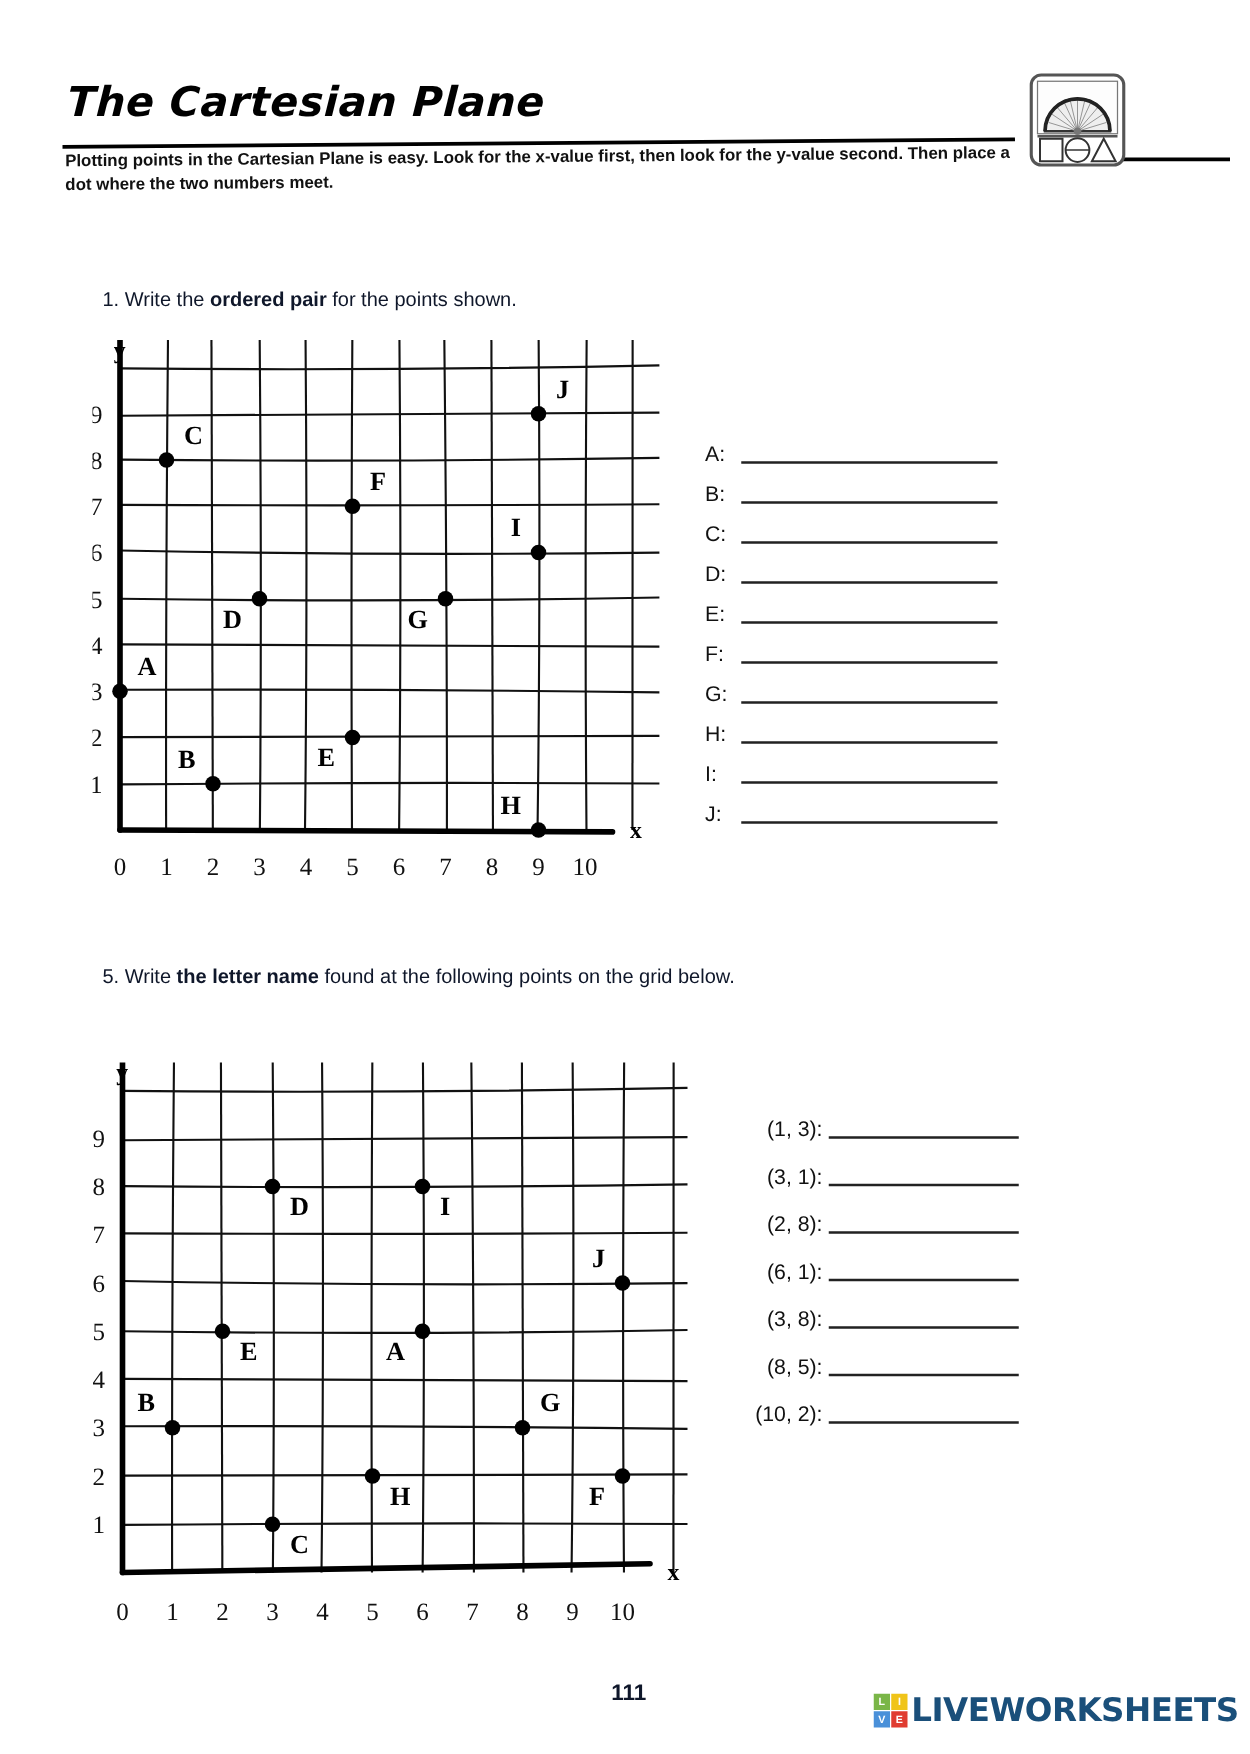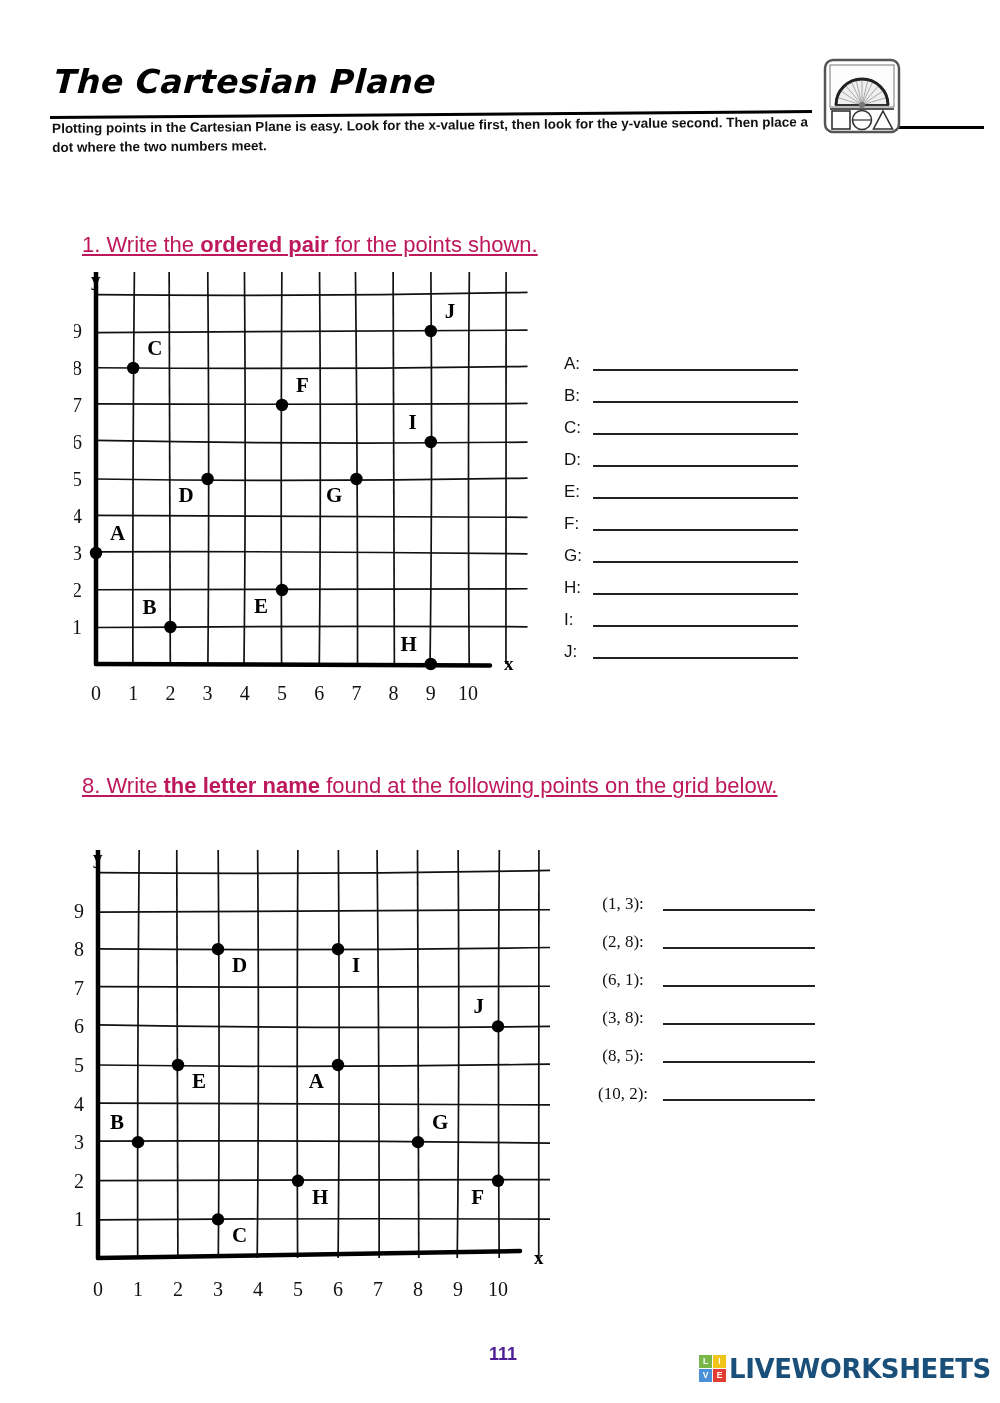--- a/index.html
+++ b/index.html
@@ -73,24 +73,23 @@
     position: absolute;
     left: 822px;
     top: 58px;
     width: 80px;
     height: 78px;
   }
 
   
   .question-prompt {
     position: absolute;
-    font-size: 22px;
-    color: #be185d;
+    font-size: 16px;
+    color: #0f172a;
     white-space: nowrap;
-    text-decoration: underline;
   }
   .question-prompt b { font-weight: bold; }
   #q1-prompt { left: 82px; top: 232px; }
   #q2-prompt { left: 82px; top: 773px; }
 
   
   .graph { position: absolute; }
   .graph svg { display: block; }
 
   
@@ -113,31 +112,31 @@
     margin-left: 5px;
     margin-bottom: 3px;
   }
   #answers-q1 { left: 564px; top: 342px; }
   #answers-q1 .answer-row { height: 32px; }
   #answers-q1 .answer-label { width: 24px; }
   #answers-q1 .answer-line { width: 205px; }
 
   #answers-q2 { left: 588px; top: 876px; }
   #answers-q2 .answer-row { height: 38px; }
-  #answers-q2 .answer-label { width: 70px; text-align: center; font-family: Liberation Serif, serif; }
+  #answers-q2 .answer-label { width: 70px; text-align: right; }
   #answers-q2 .answer-line { width: 152px; }
 
   
   #page-number {
     position: absolute;
     left: 489px;
     top: 1344px;
     font-size: 18px;
     font-weight: bold;
-    color: #4c1d95;
+    color: #0f172a;
   }
   #footer-logo {
     position: absolute;
     left: 699px;
     top: 1355px;
     display: flex;
     align-items: center;
   }
   #logo-mark {
     display: grid;
@@ -321,21 +320,21 @@
     <div class="answer-row">
       <span class="answer-label">I:</span>
       <span class="answer-line"></span>
     </div>
     <div class="answer-row">
       <span class="answer-label">J:</span>
       <span class="answer-line"></span>
     </div>
   </div>
 
-<div class="question-prompt" id="q2-prompt"><span>8. Write </span><b>the letter name</b><span> found at the following points on the grid below.</span></div>
+<div class="question-prompt" id="q2-prompt"><span>5. Write </span><b>the letter name</b><span> found at the following points on the grid below.</span></div>
 
 <div class="graph" id="graph2" style="left:74px; top:850px;">
   <svg id="graph2-svg" width="500" height="460" viewBox="0 0 500 460">
       <g>
         <path d="M 65.18073309148458 -1.160000000000025 Q 63.316443866213376 215 63.696960914414376 408" stroke="#111" stroke-width="1.7" fill="none"></path>
         <path d="M 102.7602108741994 -1.160000000000025 Q 104.15849820230505 215 103.8883508389059 408" stroke="#111" stroke-width="1.7" fill="none"></path>
         <path d="M 144.16302324802672 -1.160000000000025 Q 145.88604941227823 215 144.30260825516888 408" stroke="#111" stroke-width="1.7" fill="none"></path>
         <path d="M 183.6464544001501 -1.160000000000025 Q 185.28475827825605 215 183.1973923123478 408" stroke="#111" stroke-width="1.7" fill="none"></path>
         <path d="M 223.8697426453902 -1.160000000000025 Q 222.7161749705847 215 223.58986631972803 408" stroke="#111" stroke-width="1.7" fill="none"></path>
         <path d="M 264.3530429643637 -1.160000000000025 Q 265.98068721160234 215 264.09509892138306 408" stroke="#111" stroke-width="1.7" fill="none"></path>
@@ -407,20 +406,24 @@
       </g>
     </svg>
 </div>
 
 <div class="answer-list" id="answers-q2">
     <div class="answer-row">
       <span class="answer-label">(1, 3):</span>
       <span class="answer-line"></span>
     </div>
     <div class="answer-row">
+      <span class="answer-label">(3, 1):</span>
+      <span class="answer-line"></span>
+    </div>
+    <div class="answer-row">
       <span class="answer-label">(2, 8):</span>
       <span class="answer-line"></span>
     </div>
     <div class="answer-row">
       <span class="answer-label">(6, 1):</span>
       <span class="answer-line"></span>
     </div>
     <div class="answer-row">
       <span class="answer-label">(3, 8):</span>
       <span class="answer-line"></span>

